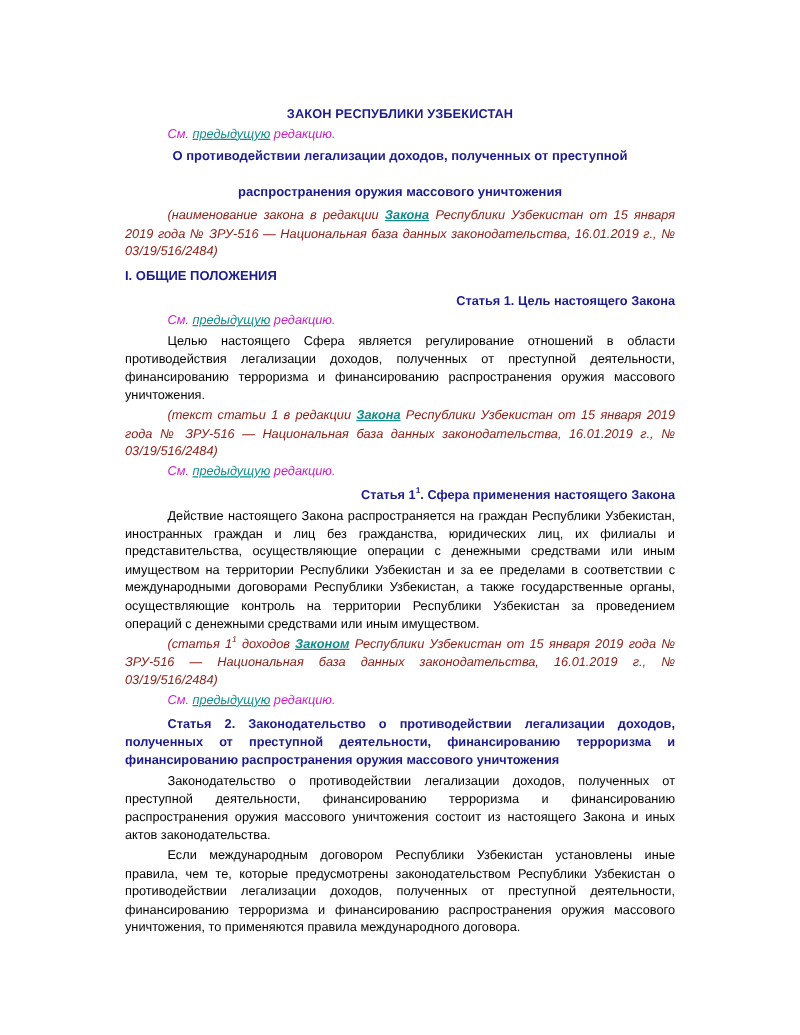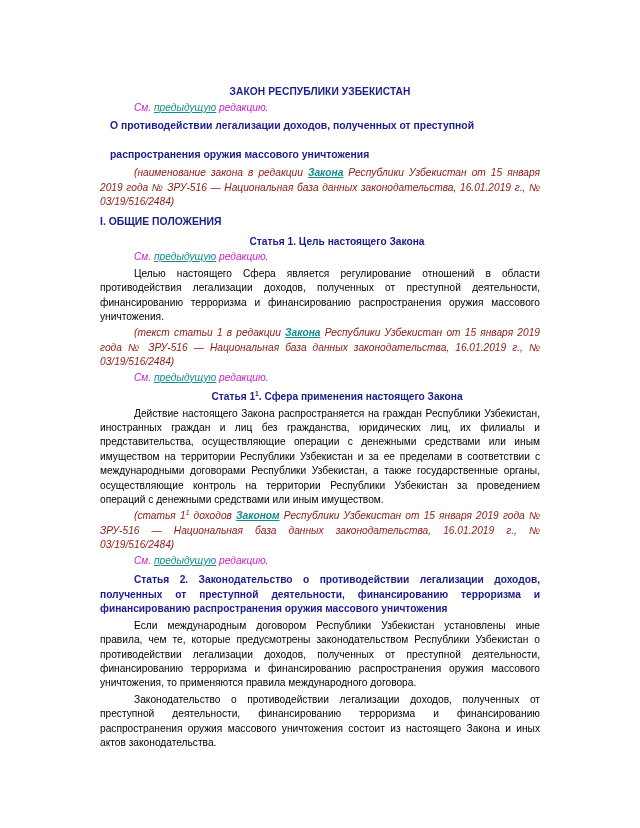--- a/index.html
+++ b/index.html
@@ -30,21 +30,21 @@
   .ctr-title {
     text-align: center;
     font-weight: bold;
     color: #1c1c8c;
     font-size: 10.2px;
     line-height: 14.5px;
     letter-spacing: 0.1px;
     margin: 0;
   }
   .law-title {
-    text-align: left;
+    text-align: center;
     font-weight: bold;
     color: #1c1c8c;
     font-size: 10.4px;
     line-height: 14.4px;
     margin: 4px 0 0 0;
     padding: 0 10px;
   }
   .section-title {
     font-weight: bold;
     color: #1c1c8c;
@@ -54,21 +54,21 @@
   }
   .article-head {
     font-weight: bold;
     color: #1c1c8c;
     font-size: 10.2px;
     line-height: 14.6px;
     margin: 5px 0 0 0;
     text-indent: 34px;
     text-align: justify;
   }
-  .article-head.nojust { text-align: center; }
+  .article-head.nojust { text-align: right; }
 
   .seealso {
     color: #c81ec8;
     font-style: italic;
     font-size: 10.2px;
     line-height: 14.4px;
     margin: 1px 0 0 0;
     text-indent: 34px;
   }
   .seealso a,
@@ -162,18 +162,18 @@
     </p>
 
     <p class="seealso">
       <span>См. </span><span class="lnk">предыдущую</span><span> редакцию.</span>
     </p>
 
     <p class="article-head">
       <span>Статья 2. Законодательство о противодействии легализации доходов, полученных от преступной деятельности, финансированию терроризма и финансированию распространения оружия массового уничтожения</span>
     </p>
 
+    <p class="body-p">Законодательство о противодействии легализации доходов, полученных от преступной деятельности, финансированию терроризма и финансированию распространения оружия массового уничтожения состоит из настоящего Закона и иных актов законодательства.</p>
+
     <p class="body-p">Если международным договором Республики Узбекистан установлены иные правила, чем те, которые предусмотрены законодательством Республики Узбекистан о противодействии легализации доходов, полученных от преступной деятельности, финансированию терроризма и финансированию распространения оружия массового уничтожения, то применяются правила международного договора.</p>
-
-    <p class="body-p">Законодательство о противодействии легализации доходов, полученных от преступной деятельности, финансированию терроризма и финансированию распространения оружия массового уничтожения состоит из настоящего Закона и иных актов законодательства.</p>
 
   </div>
 </div>
 
 </body></html>

